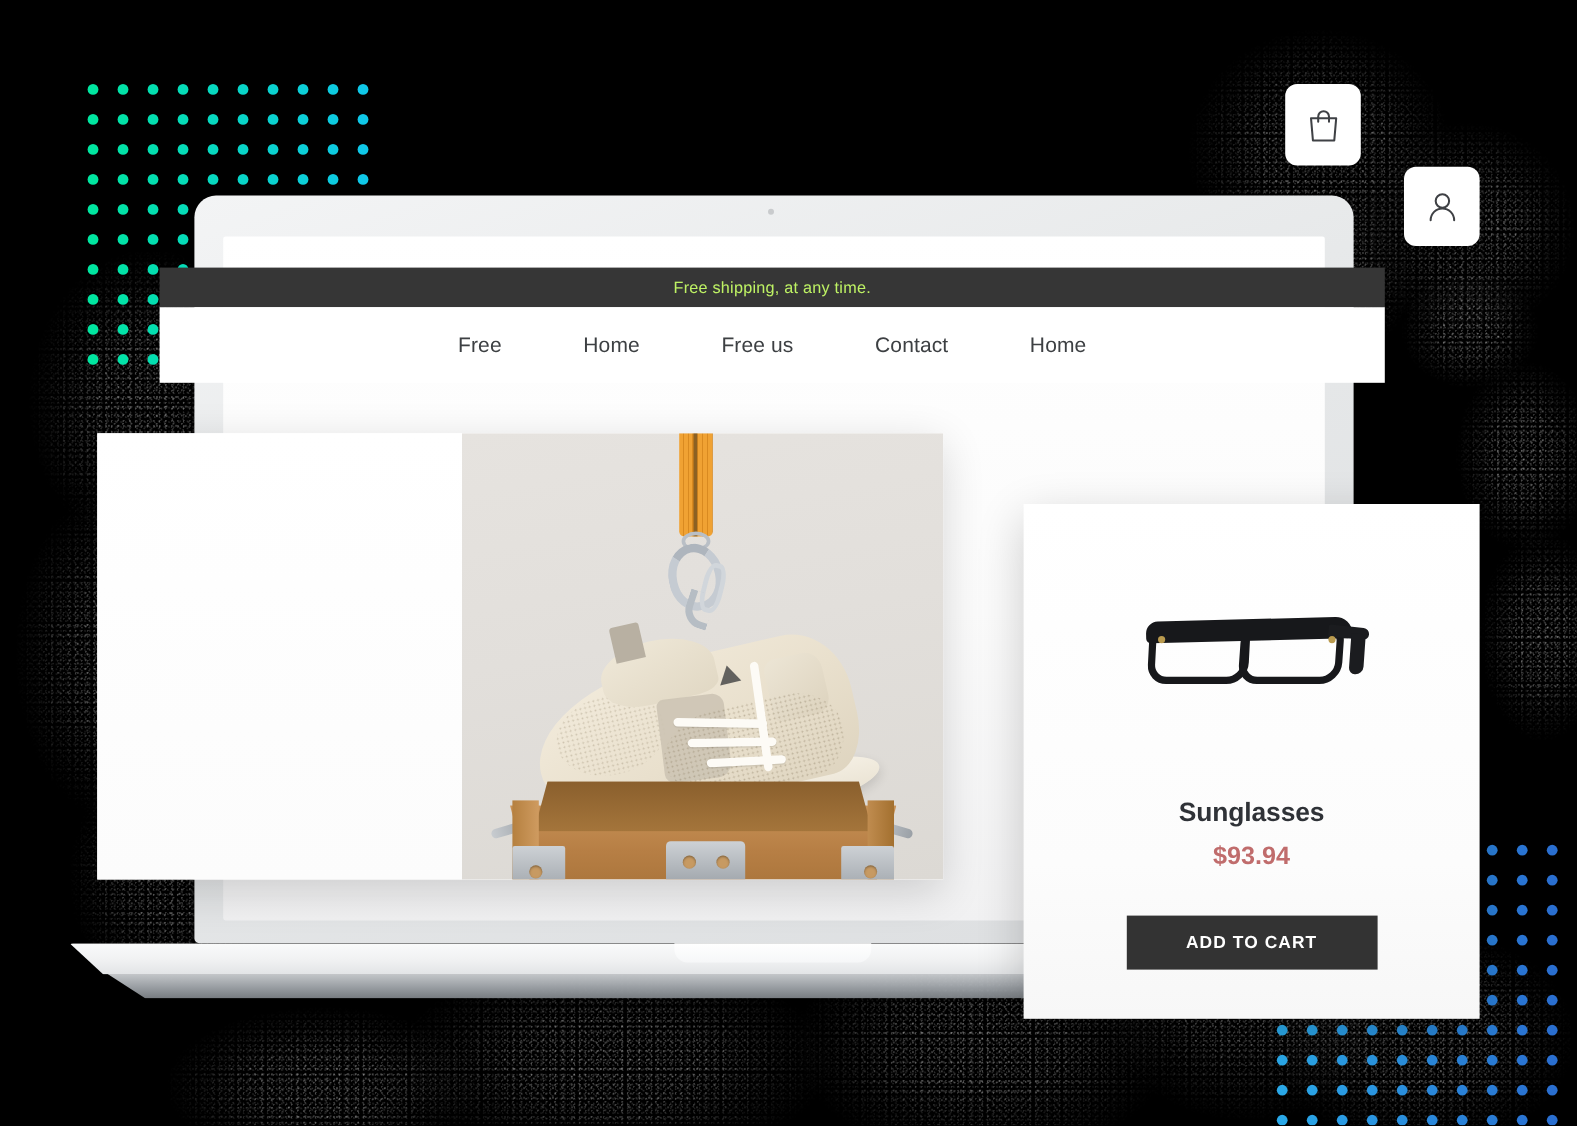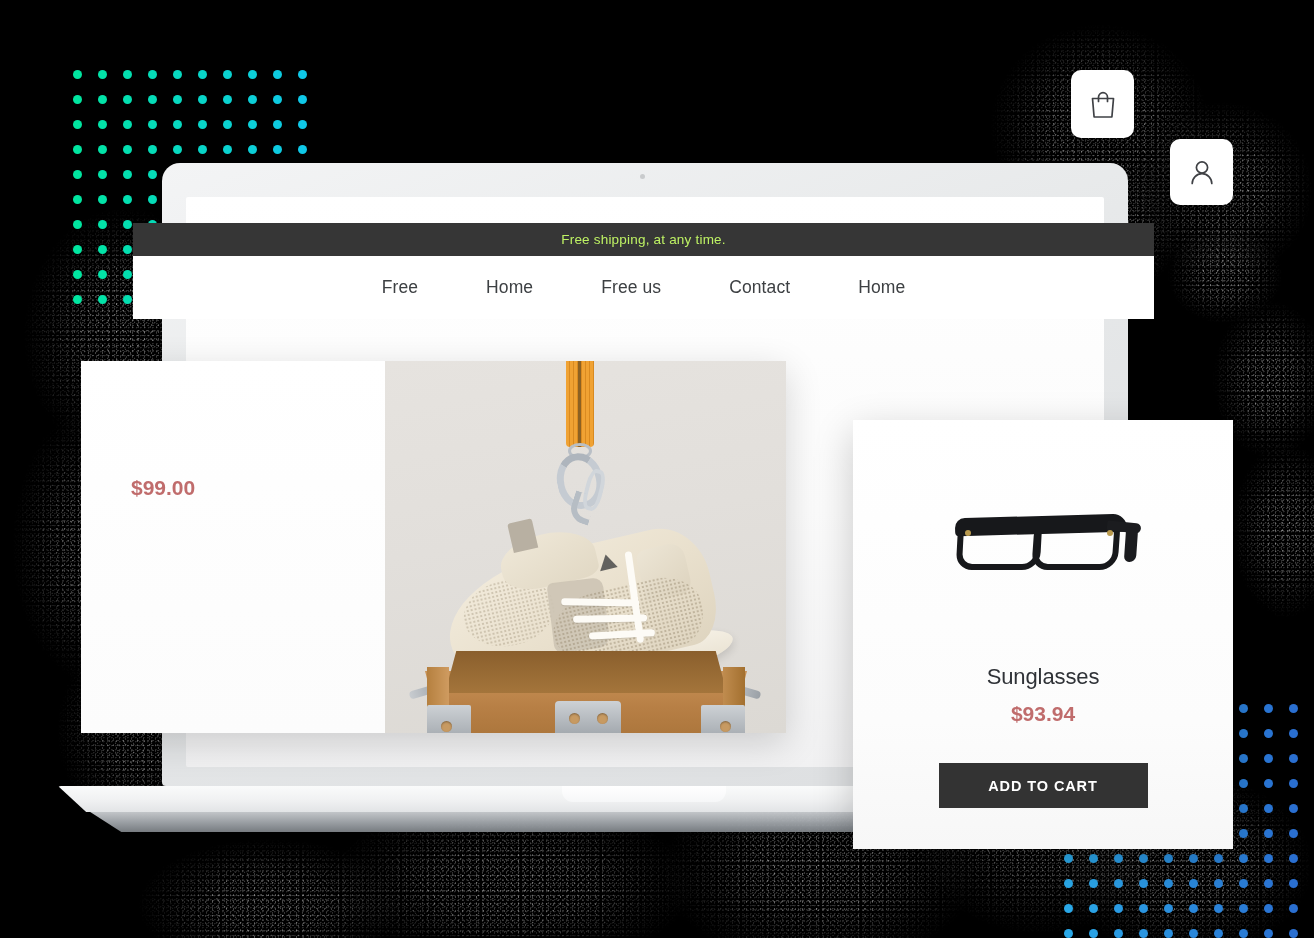--- a/index.html
+++ b/index.html
@@ -475,21 +475,21 @@
     background: #b99a4e;
     border-radius: 50%;
     top: 24px;
   }
   #sg-rivet-l { left: 8px; }
   #sg-rivet-r { left: 150px; }
 
   #sunglasses-title {
     font-size: 22px;
     color: #2f3237;
-    font-weight: normal;
+    font-weight: bold;
     letter-spacing: -0.1px;
     margin-top: 38px;
   }
   #sunglasses-price {
     margin-top: 12px;
     font-size: 21px;
     font-weight: bold;
     color: #c06c6c;
   }
   #add-to-cart-btn {
@@ -661,21 +661,20 @@
     <span class="nav-link">Contact</span>
     <span class="nav-link">Home</span>
   </nav>
 
   <div id="laptop-foot"></div>
   <div id="laptop-base"></div>
   <div id="laptop-notch"></div>
 
   <div id="sneaker-card">
     <div id="sneaker-info">
-      <div id="sneaker-price">$99.00</div>
     </div>
 
     <div id="sneaker-photo">
       <div id="strap"></div>
       <div id="strap-seam"></div>
       <div id="hook-ring"></div>
       <div id="hook-body"></div>
       <div id="hook-latch"></div>
       <div id="hook-tip"></div>
 

